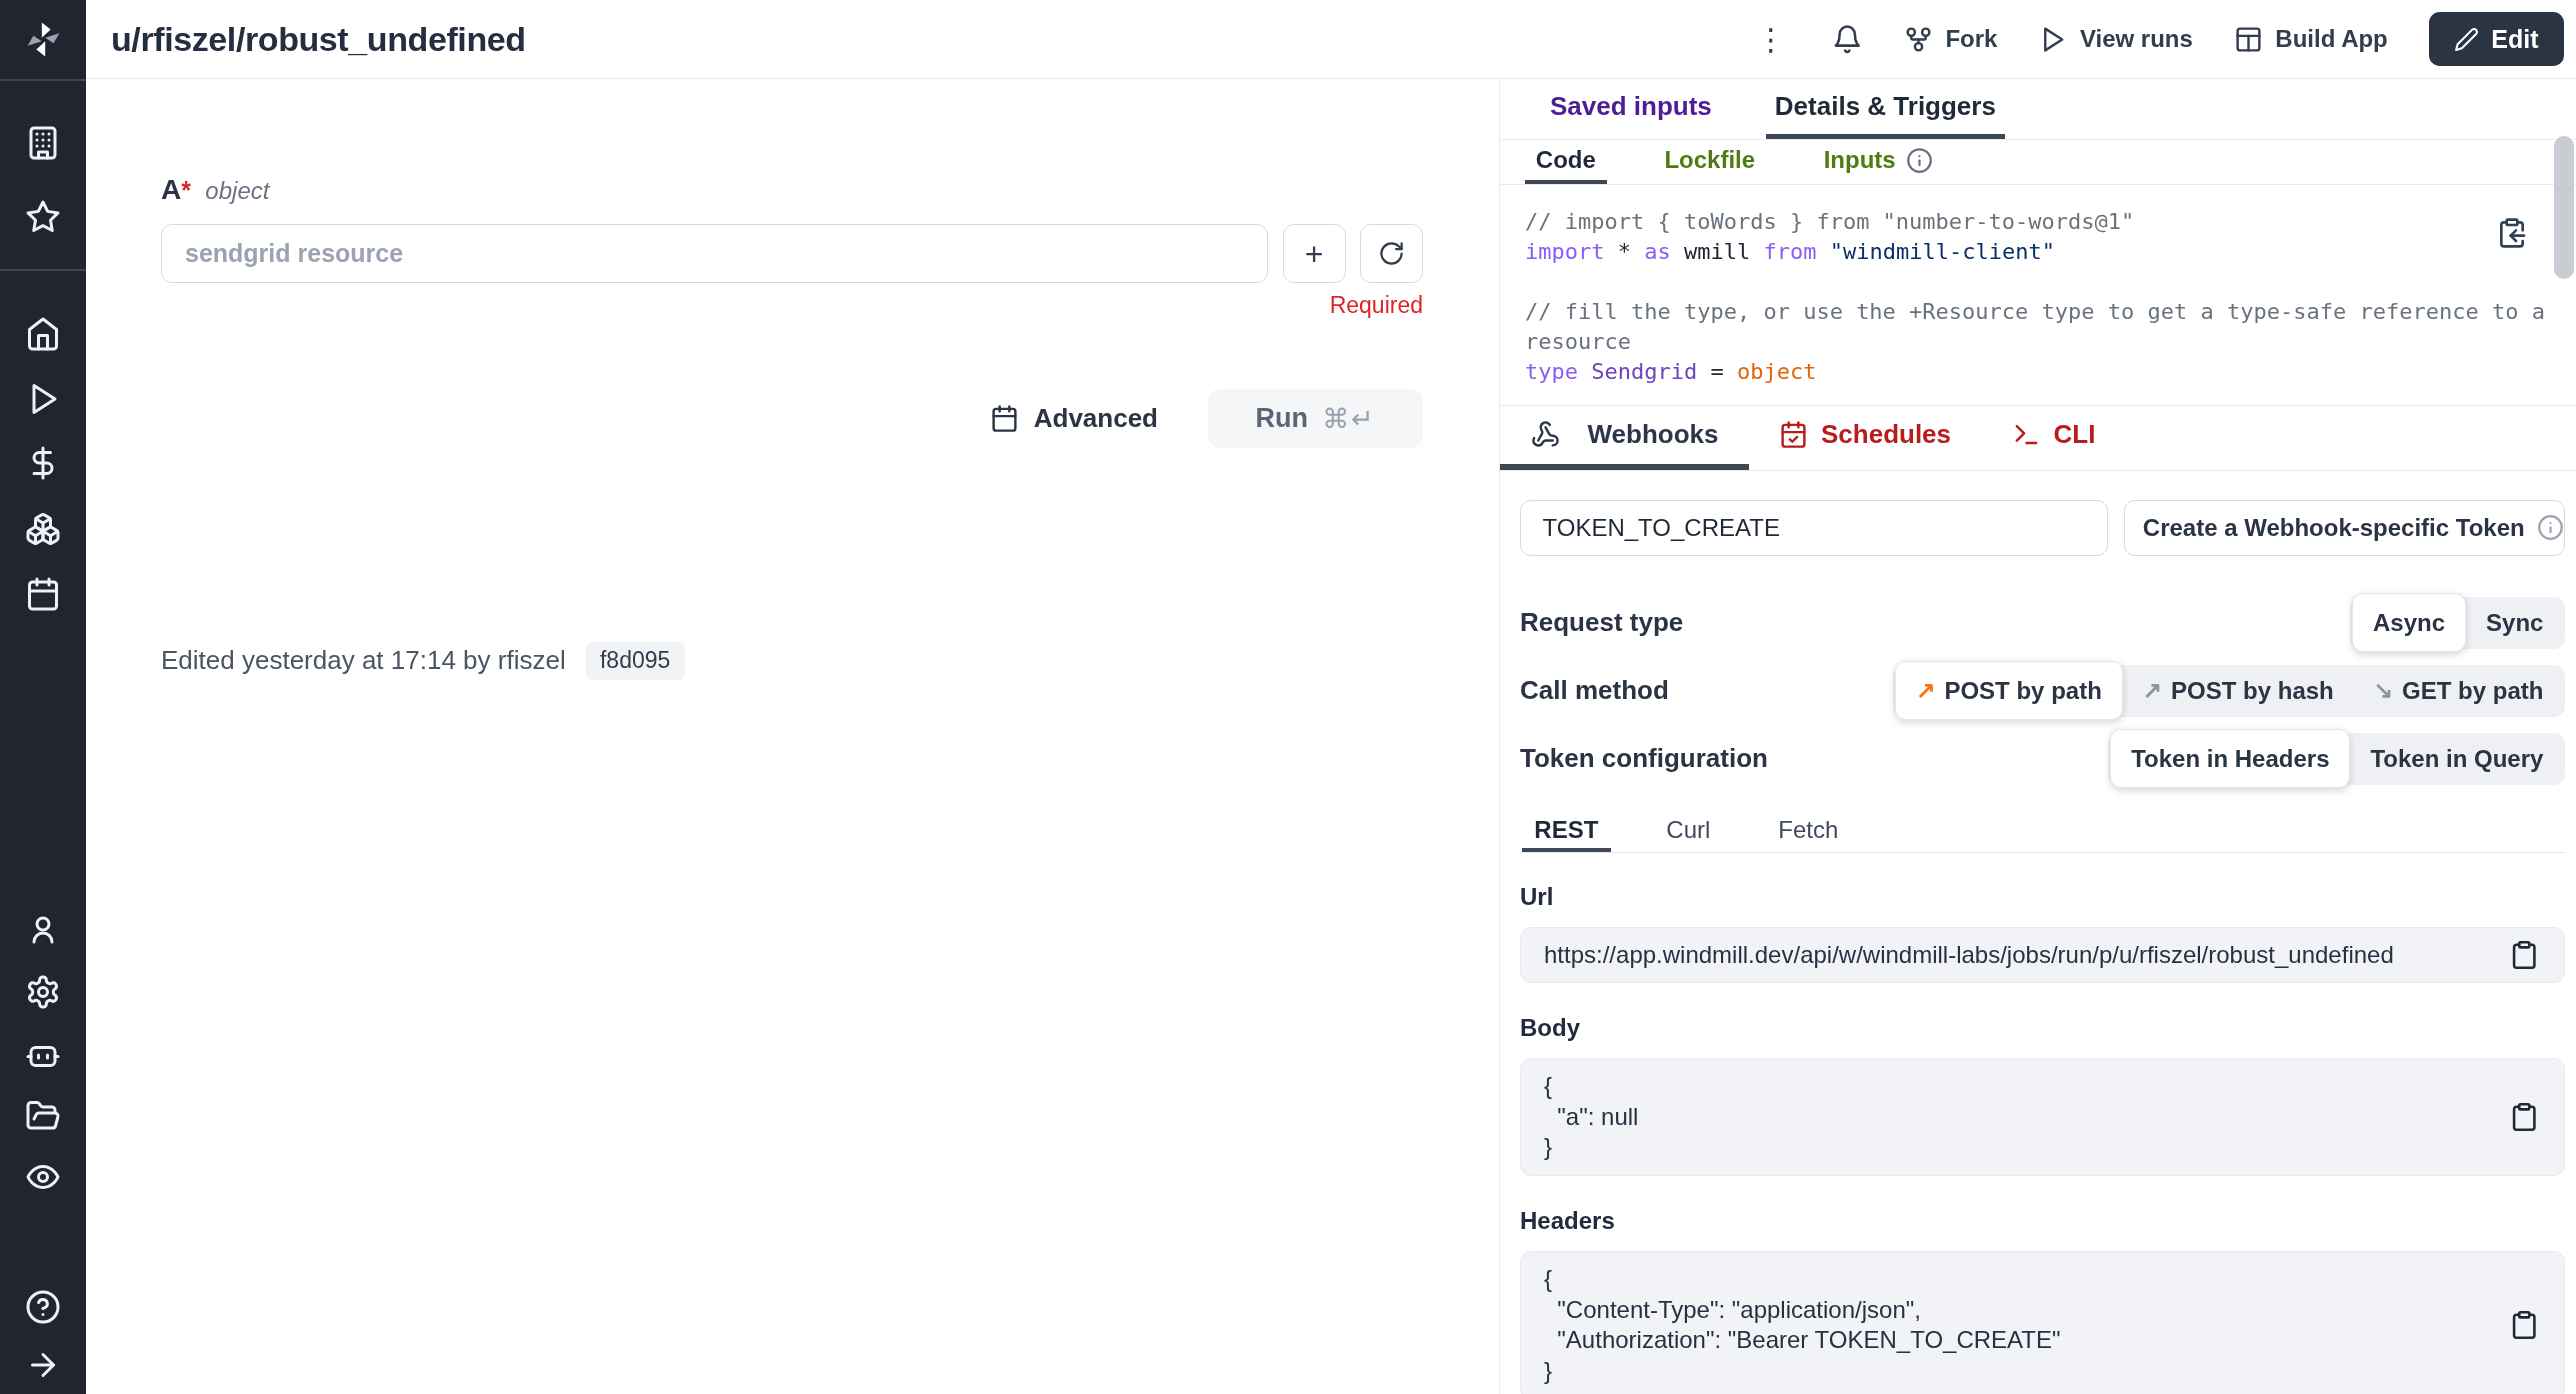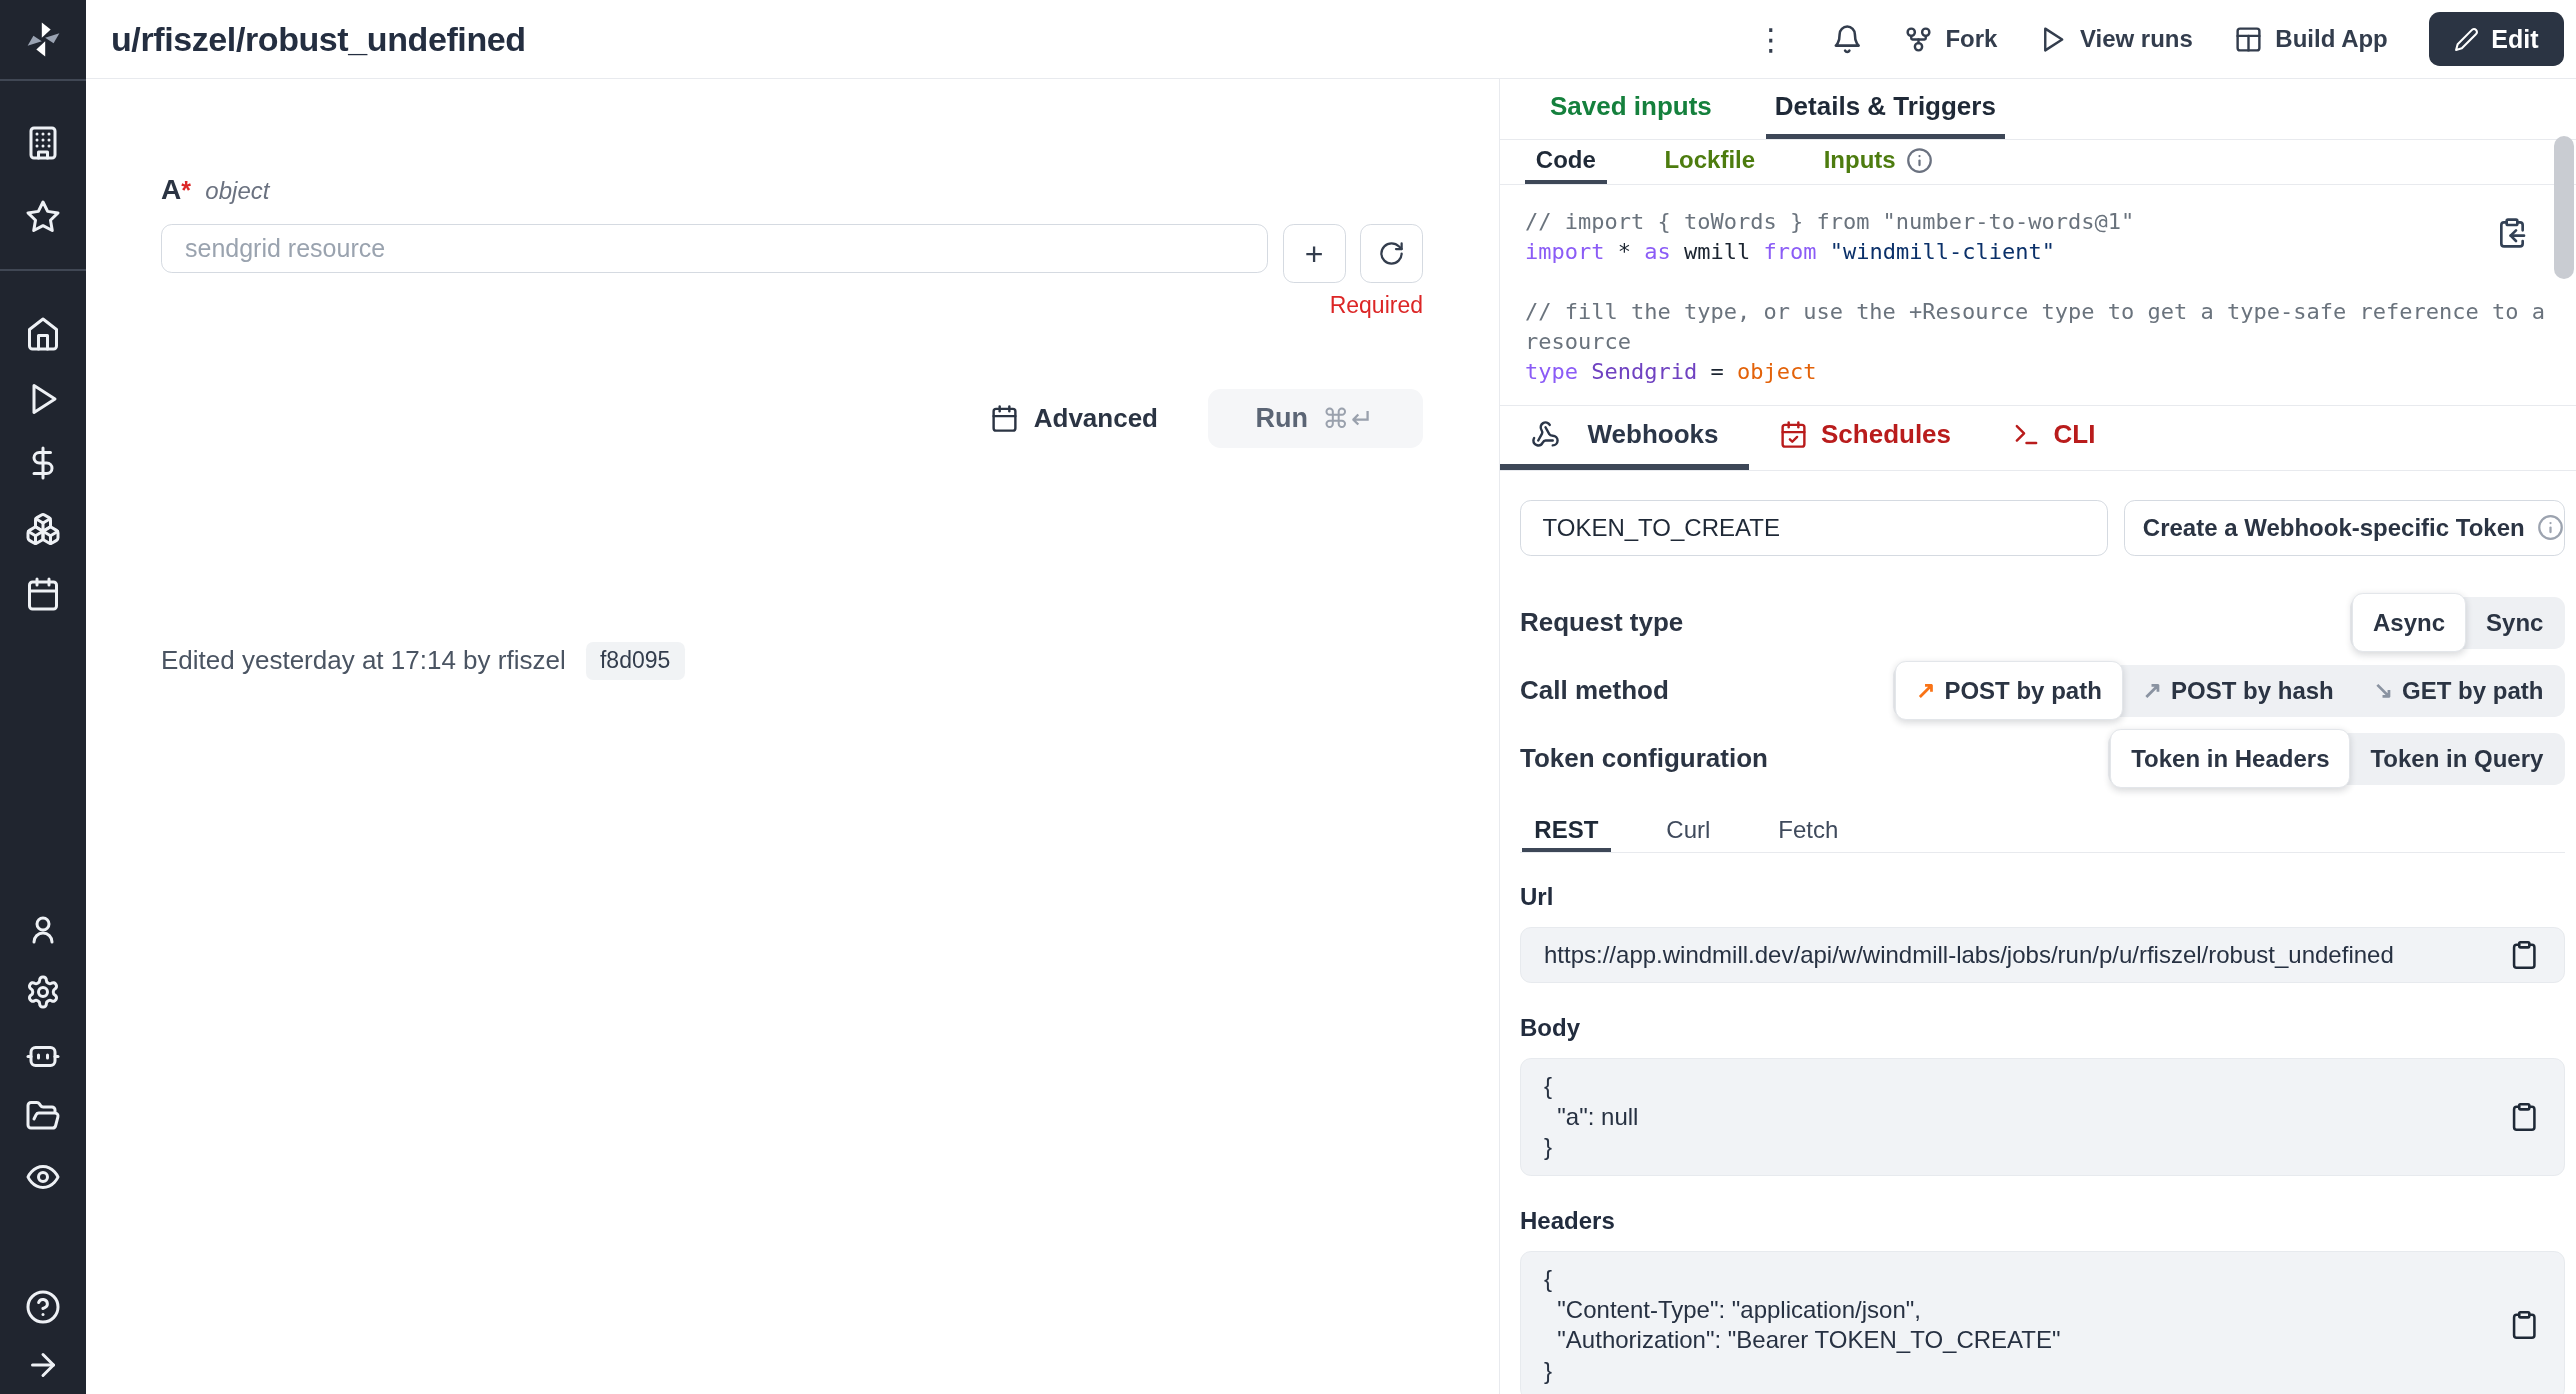--- a/index.html
+++ b/index.html
@@ -33,43 +33,43 @@
               font-family:inherit; }
   .edit-btn svg { width:25px; height:25px; }
 
   
   .main { position:absolute; left:86px; top:79px; width:1413px; bottom:0; background:#fff; padding:0 0 0 75px; }
   .field-label-row { margin-top:95px; display:flex; align-items:baseline; gap:10.8px; }
   .field-name { font-size:28px; font-weight:700; color:#2b3443; }
   .req-star { color:#dc2626; font-size:25px; font-weight:700; }
   .field-type { font-size:24px; font-style:italic; color:#6b7280; margin-left:3.6px; }
   .input-row { margin-top:18px; display:flex; gap:14.3px; width:1262px; }
-  .res-input { flex:1; height:49px; border:1.8px solid #d5dae1; border-radius:10.8px; padding:0 23px;
-               font-size:25px; font-family:inherit; color:#1f2937; outline:none; }
+  .res-input { flex:1; height:59px; border:1.8px solid #d5dae1; border-radius:10.8px; padding:0 23px;
+               font-size:25px; font-family:inherit; color:#1f2937; outline:none;font-weight:bold; }
   .res-input::placeholder { color:#9aa3af; }
   .sq-btn { width:63px; height:59px; border:1.8px solid #d5dae1; border-radius:10.8px; background:#fff;
             display:flex; align-items:center; justify-content:center; color:#333d4d; cursor:pointer; }
   .sq-btn .plus { font-size:32px; font-weight:400; line-height:1; }
   .sq-btn svg { width:27px; height:27px; }
   .required-note { width:1262px; text-align:right; margin-top:9px; font-size:23px; color:#dc2626; }
   .runrow { width:1262px; margin-top:70px; display:flex; align-items:center; justify-content:flex-end; gap:50px; }
   .advanced { display:flex; align-items:center; gap:14.3px; font-size:26px; font-weight:600; color:#2b3443; cursor:pointer; }
   .advanced svg { width:29px; height:29px; }
   .run-btn { width:215px; height:59px; border:none; border-radius:12.5px; background:#f5f6f8;
              display:flex; align-items:center; justify-content:center; gap:14.3px; cursor:pointer; font-family:inherit; }
   .run-label { font-size:27px; font-weight:700; color:#5b6575; }
   .run-kbd { font-size:27px; color:#9aa1ad; letter-spacing:1.8px; }
   .edited-row { margin-top:194px; display:flex; align-items:center; gap:20px; }
   .edited-text { font-size:26px; color:#4a5462; }
   .hash-badge { background:#f1f3f5; border-radius:7.2px; padding:5.4px 14.3px; font-size:23px; color:#333d4d; cursor:pointer; }
 
   
   .panel { position:absolute; left:1499px; top:79px; right:0; bottom:0; background:#fff; border-left:1.8px solid #e8eaee; }
   .ptabs { height:61px; border-bottom:1.8px solid #e8eaee; display:flex; align-items:stretch; padding-left:41px; gap:45px; }
-  .ptab { display:flex; align-items:center; padding:0 9px; font-size:26px; font-weight:600; color:#15803d;
+  .ptab { display:flex; align-items:center; padding:0 9px; font-size:26px; font-weight:600; color:#4c1d95;
           border-bottom:5.4px solid transparent; cursor:pointer; white-space:nowrap; }
   .ptab.active { color:#1f2937; border-bottom-color:#3d4757; }
   .subtabs { height:45px; border-bottom:1.8px solid #e8eaee; display:flex; align-items:stretch; padding-left:25px; gap:47px; }
   .subtab { display:flex; align-items:center; gap:10.8px; padding:0 10.8px; font-size:24px; font-weight:600; color:#4d7c0f;
             border-bottom:4.5px solid transparent; cursor:pointer; }
   .subtab.active { color:#1f2937; border-bottom-color:#3d4757; }
   .info-circ { width:27px; height:27px; color:#6b7280; }
   .info-circ svg { width:27px; height:27px; }
 
   .code-area { position:relative; padding:21.5px 81px 18px 25px; border-bottom:1.8px solid #e8eaee;

